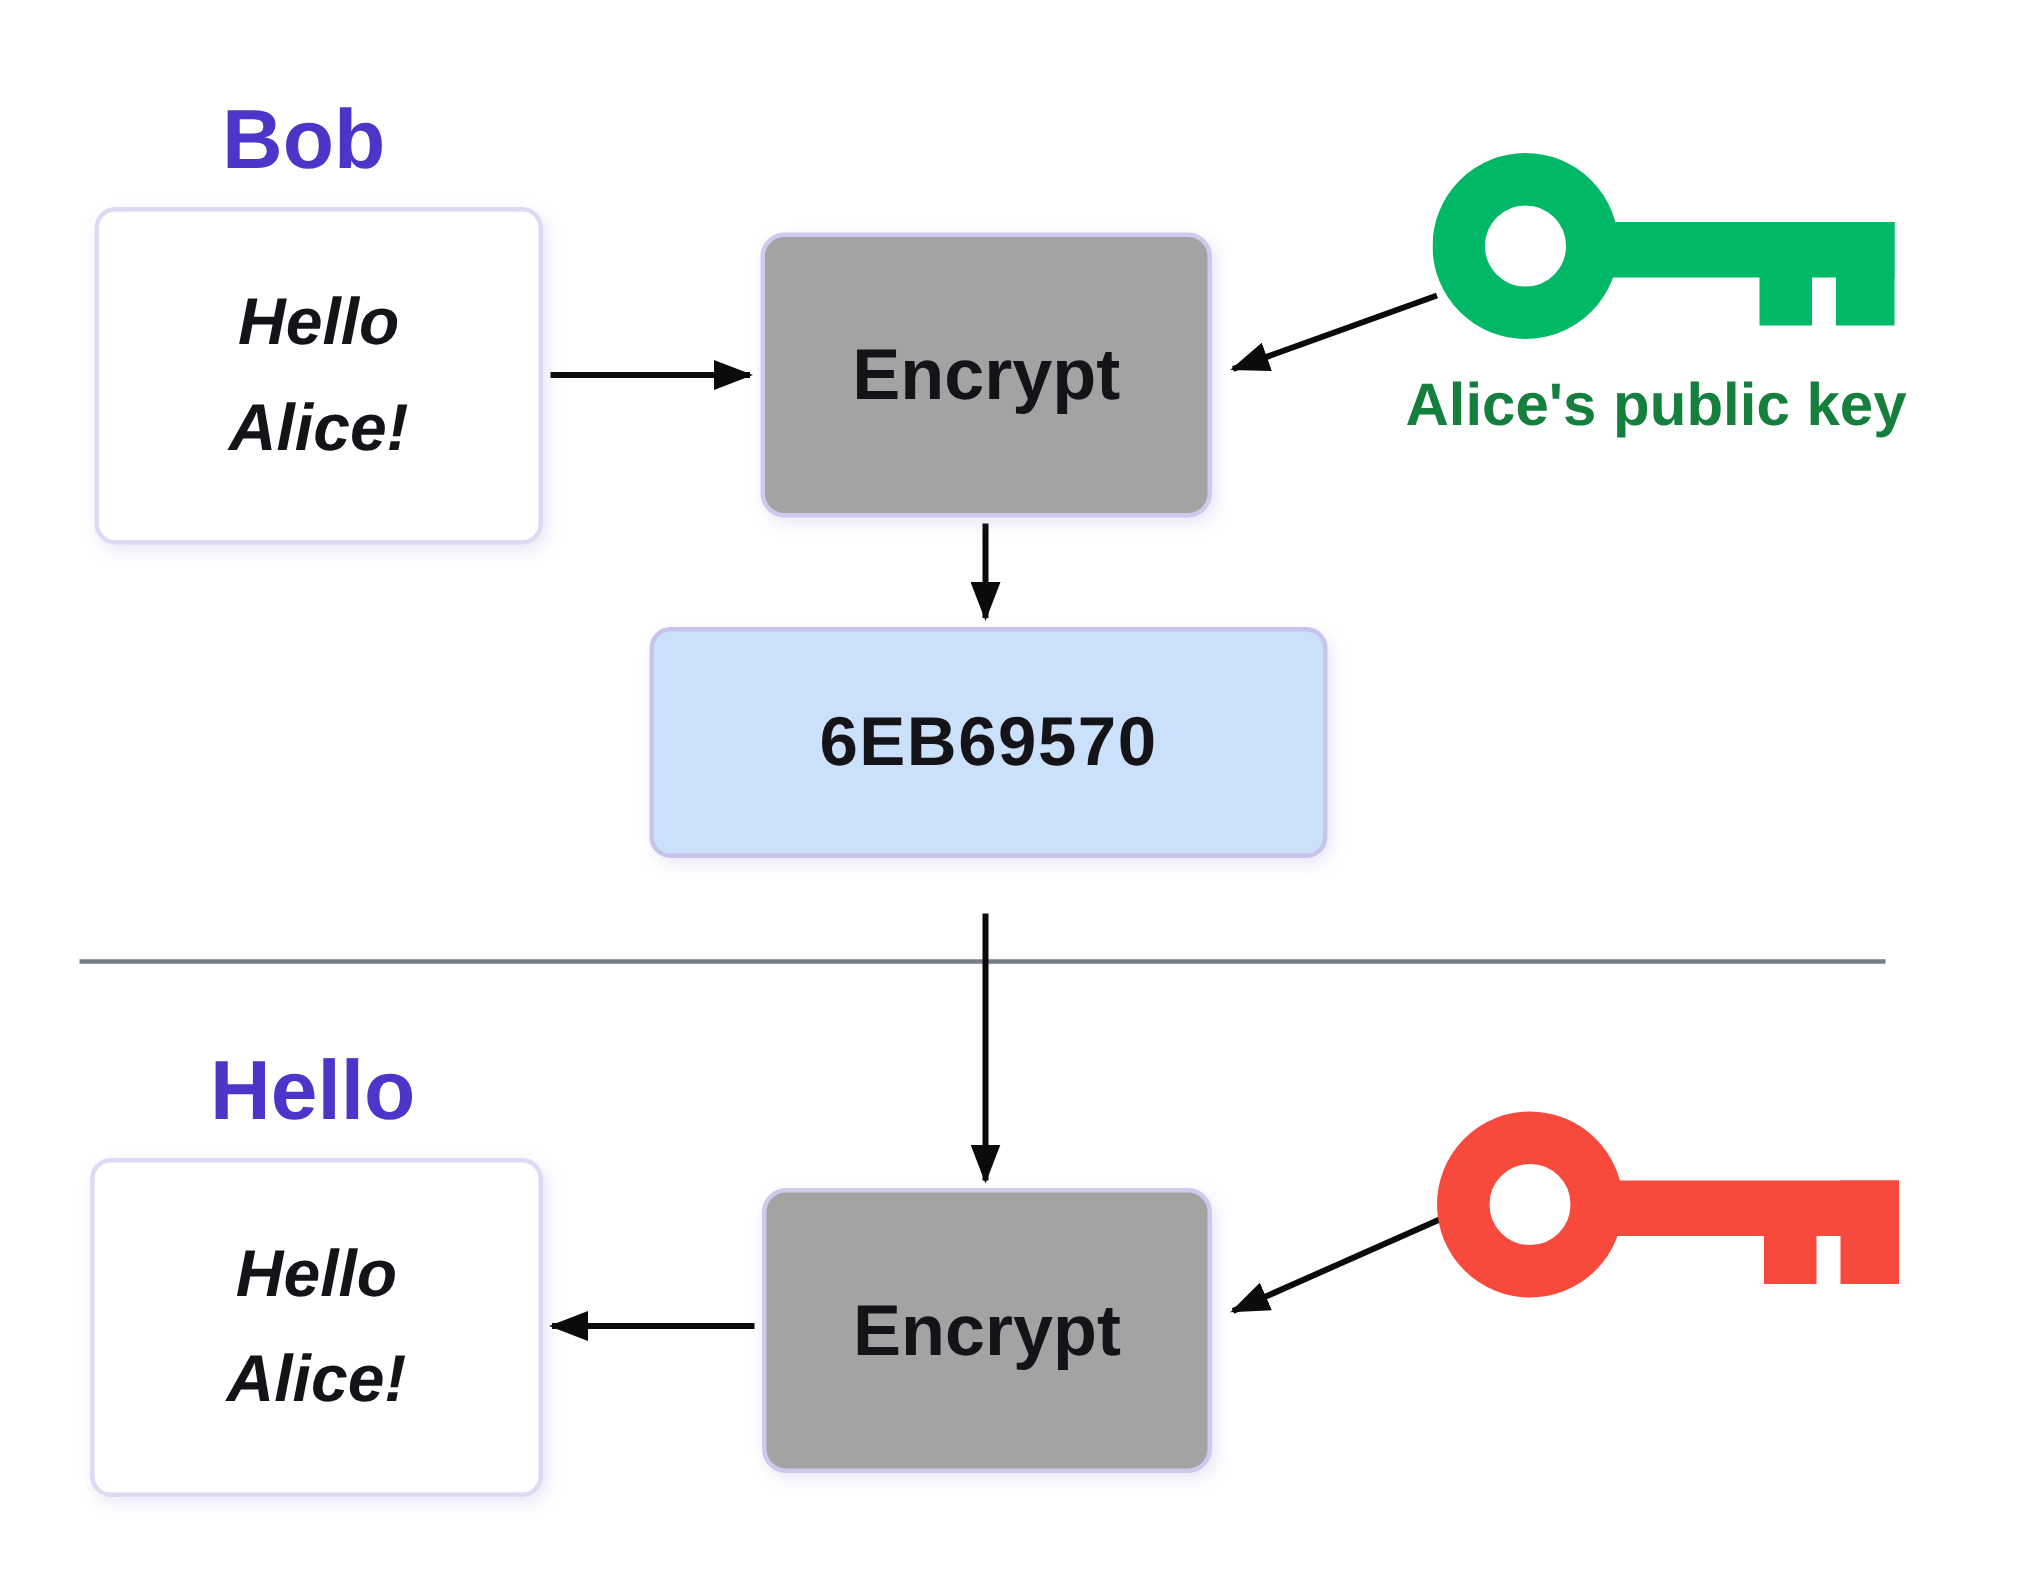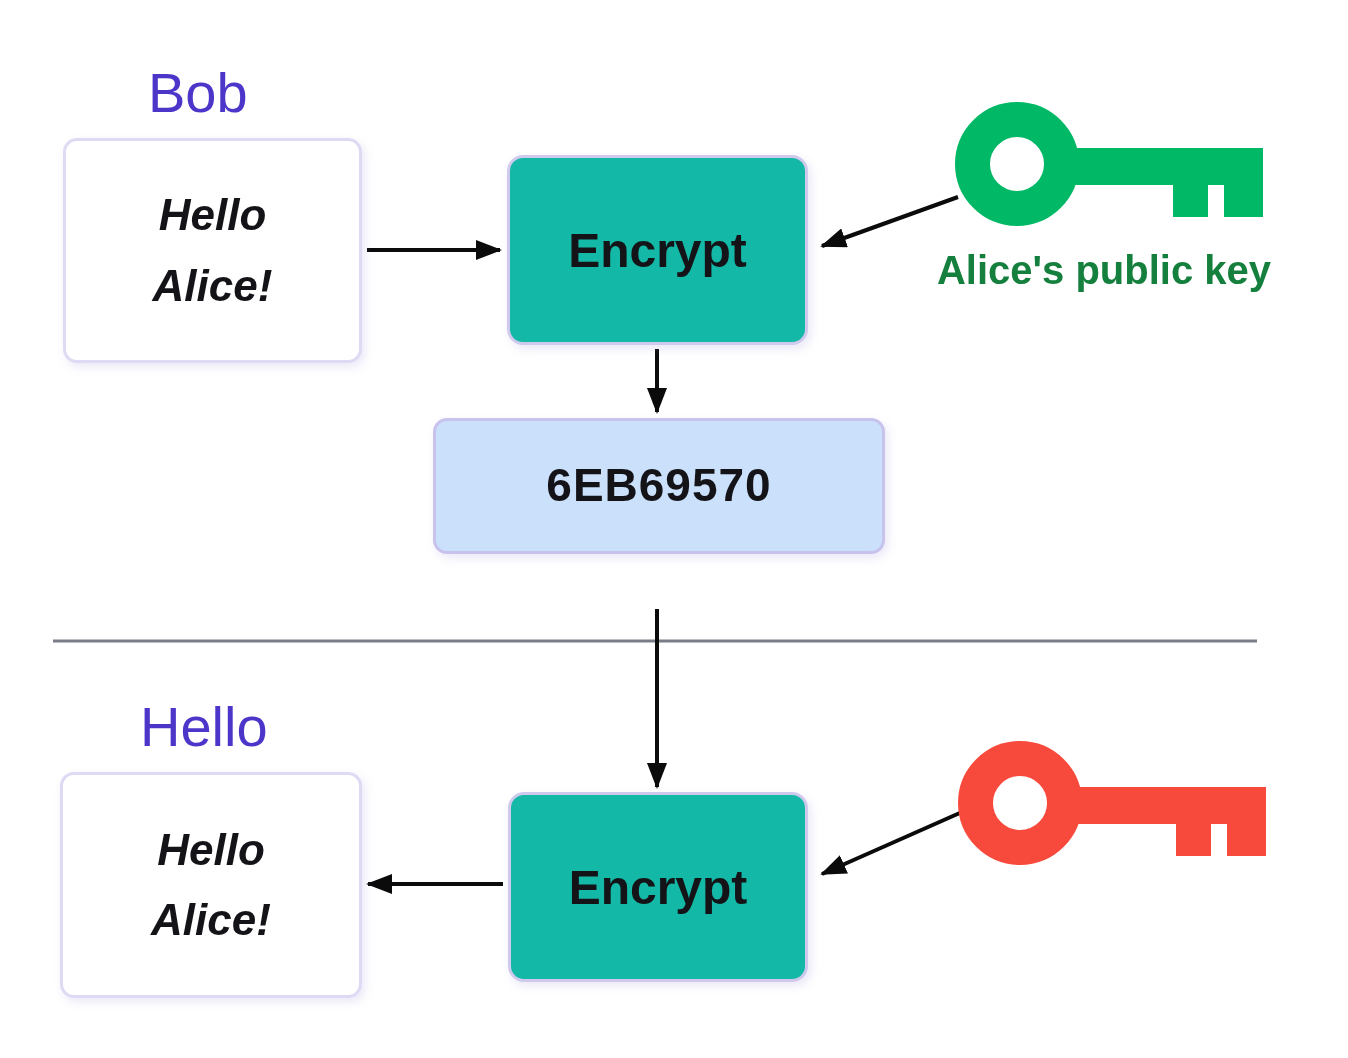--- a/index.html
+++ b/index.html
@@ -12,21 +12,21 @@
     position: relative;
     width: 1348px;
     height: 1058px;
     background: #ffffff;
     overflow: hidden;
     color: #141418;
   }
   .actor-label {
     position: absolute;
     font-size: 56px;
-    font-weight: 400;
+    font-weight: 700;
     color: #4C36C9;
     letter-spacing: 0px;
     white-space: nowrap;
   }
   .box {
     position: absolute;
     display: flex;
     flex-direction: column;
     justify-content: center;
     align-items: center;
@@ -38,21 +38,21 @@
   }
   .msg-box {
     background: #ffffff;
     border: 3px solid #dfdaf4;
     border-radius: 14px;
     font-size: 44px;
     line-height: 1.6;
     font-style: italic;
   }
   .process-box {
-    background: #14b8a6;
+    background: #a3a3a3;
     border: 3px solid #cfc9ed;
     border-radius: 16px;
     font-size: 48px;
   }
   .cipher-box {
     background: #cbe0fa;
     border: 3px solid #c8c3ed;
     border-radius: 14px;
     font-size: 46px;
     line-height: 1.65;
@@ -107,21 +107,21 @@
   <svg class="key-svg" style="left:955px; top:101px;" viewBox="0 0 310 135">
     <g color="#00B865">
       <circle cx="62" cy="63" r="44.5" fill="none" stroke="currentColor" stroke-width="35"></circle>
       <rect x="100" y="47" width="208" height="37" fill="currentColor"></rect>
       <rect x="218" y="80" width="35" height="36" fill="currentColor"></rect>
       <rect x="269" y="47" width="39" height="69" fill="currentColor"></rect>
     </g>
   </svg>
   <div class="key-label" style="left:928px; top:248px; width:352px;">Alice's public key</div>
 
-  <div class="box cipher-box" style="left:433px; top:418px; width:452px; height:136px;">
+  <div class="box cipher-box" style="left:433px; top:418px; width:452px; height:154px;">
     <span>6EB69570</span>
   </div>
 
   <div class="actor-label" style="left:140px; top:694px;">Hello</div>
 
   <div class="box msg-box" style="left:60px; top:772px; width:302px; height:226px;">
     <span>Hello</span>
     <span>Alice!</span>
   </div>
 

